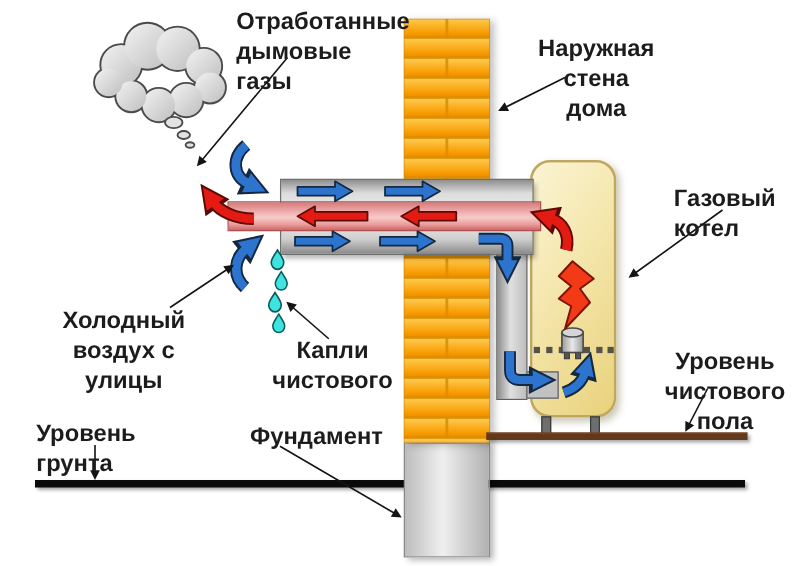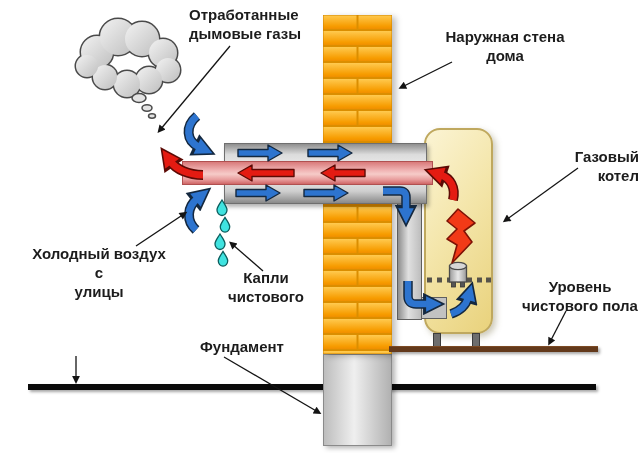--- a/index.html
+++ b/index.html
@@ -1,19 +1,19 @@
 <!DOCTYPE html>
 <html><head>
 <meta charset="utf-8">
 <style>
   html,body{margin:0;padding:0;background:#fff;}
   #stage{position:relative;width:640px;height:453px;background:#fff;overflow:hidden;
          font-family:"Liberation Sans","DejaVu Sans",sans-serif;}
   .abs{position:absolute;}
-  .label{position:absolute;font-size:15px;line-height:1.25;font-weight:600;color:#1c1c1c;
+  .label{position:absolute;font-size:19px;line-height:1.25;font-weight:600;color:#1c1c1c;
          white-space:pre-line;}
   .center{text-align:center;}
   
   #ground-line{left:28px;top:384px;width:568px;height:6px;background:#0a0a0a;
                box-shadow:2px 2px 3px rgba(0,0,0,.35);}
   
   #foundation{left:323px;top:354px;width:69px;height:92px;
               background:linear-gradient(90deg,#bdbdbd,#efefef 45%,#b1b1b1);
               border:1px solid #8a8a8a;box-sizing:border-box;
               box-shadow:3px 2px 5px rgba(0,0,0,.3);}
@@ -215,24 +215,25 @@
       <path d="M566,311 L550,342" marker-end="url(#mK)"></path>
       <path d="M136,246 L184,214" marker-end="url(#mK)"></path>
       <path d="M263,271 L232,244" marker-end="url(#mK)"></path>
       <path d="M76,356 L76,380" marker-end="url(#mK)"></path>
       <path d="M224,357 L318,412" marker-end="url(#mK)"></path>
     </g>
   </svg>
 
   <div class="label" style="left:189px;top:6px;width:112px;">Отработанные
 дымовые газы</div>
-  <div class="label center" style="left:440px;top:28px;width:130px;">Наружная стена
+  <div class="label center" style="left:412px;top:28px;width:130px;">Наружная стена
 дома</div>
-  <div class="label" style="left:539px;top:148px;width:100px;text-align:right;">Газовый котел</div>
+  <div class="label" style="left:539px;top:148px;width:100px;">Газовый котел</div>
   <div class="label center" style="left:28px;top:245px;width:142px;">Холодный воздух с
 улицы</div>
   <div class="label center" style="left:215px;top:269px;width:102px;">Капли
 чистового</div>
+  <div class="label" style="left:29px;top:336px;width:110px;">Уровень грунта</div>
   <div class="label" style="left:164px;top:338px;width:80px;margin-left:36px;">Фундамент</div>
   <div class="label center" style="left:517px;top:278px;width:126px;">Уровень
 чистового пола</div>
 
 </div>
 
 </body></html>

